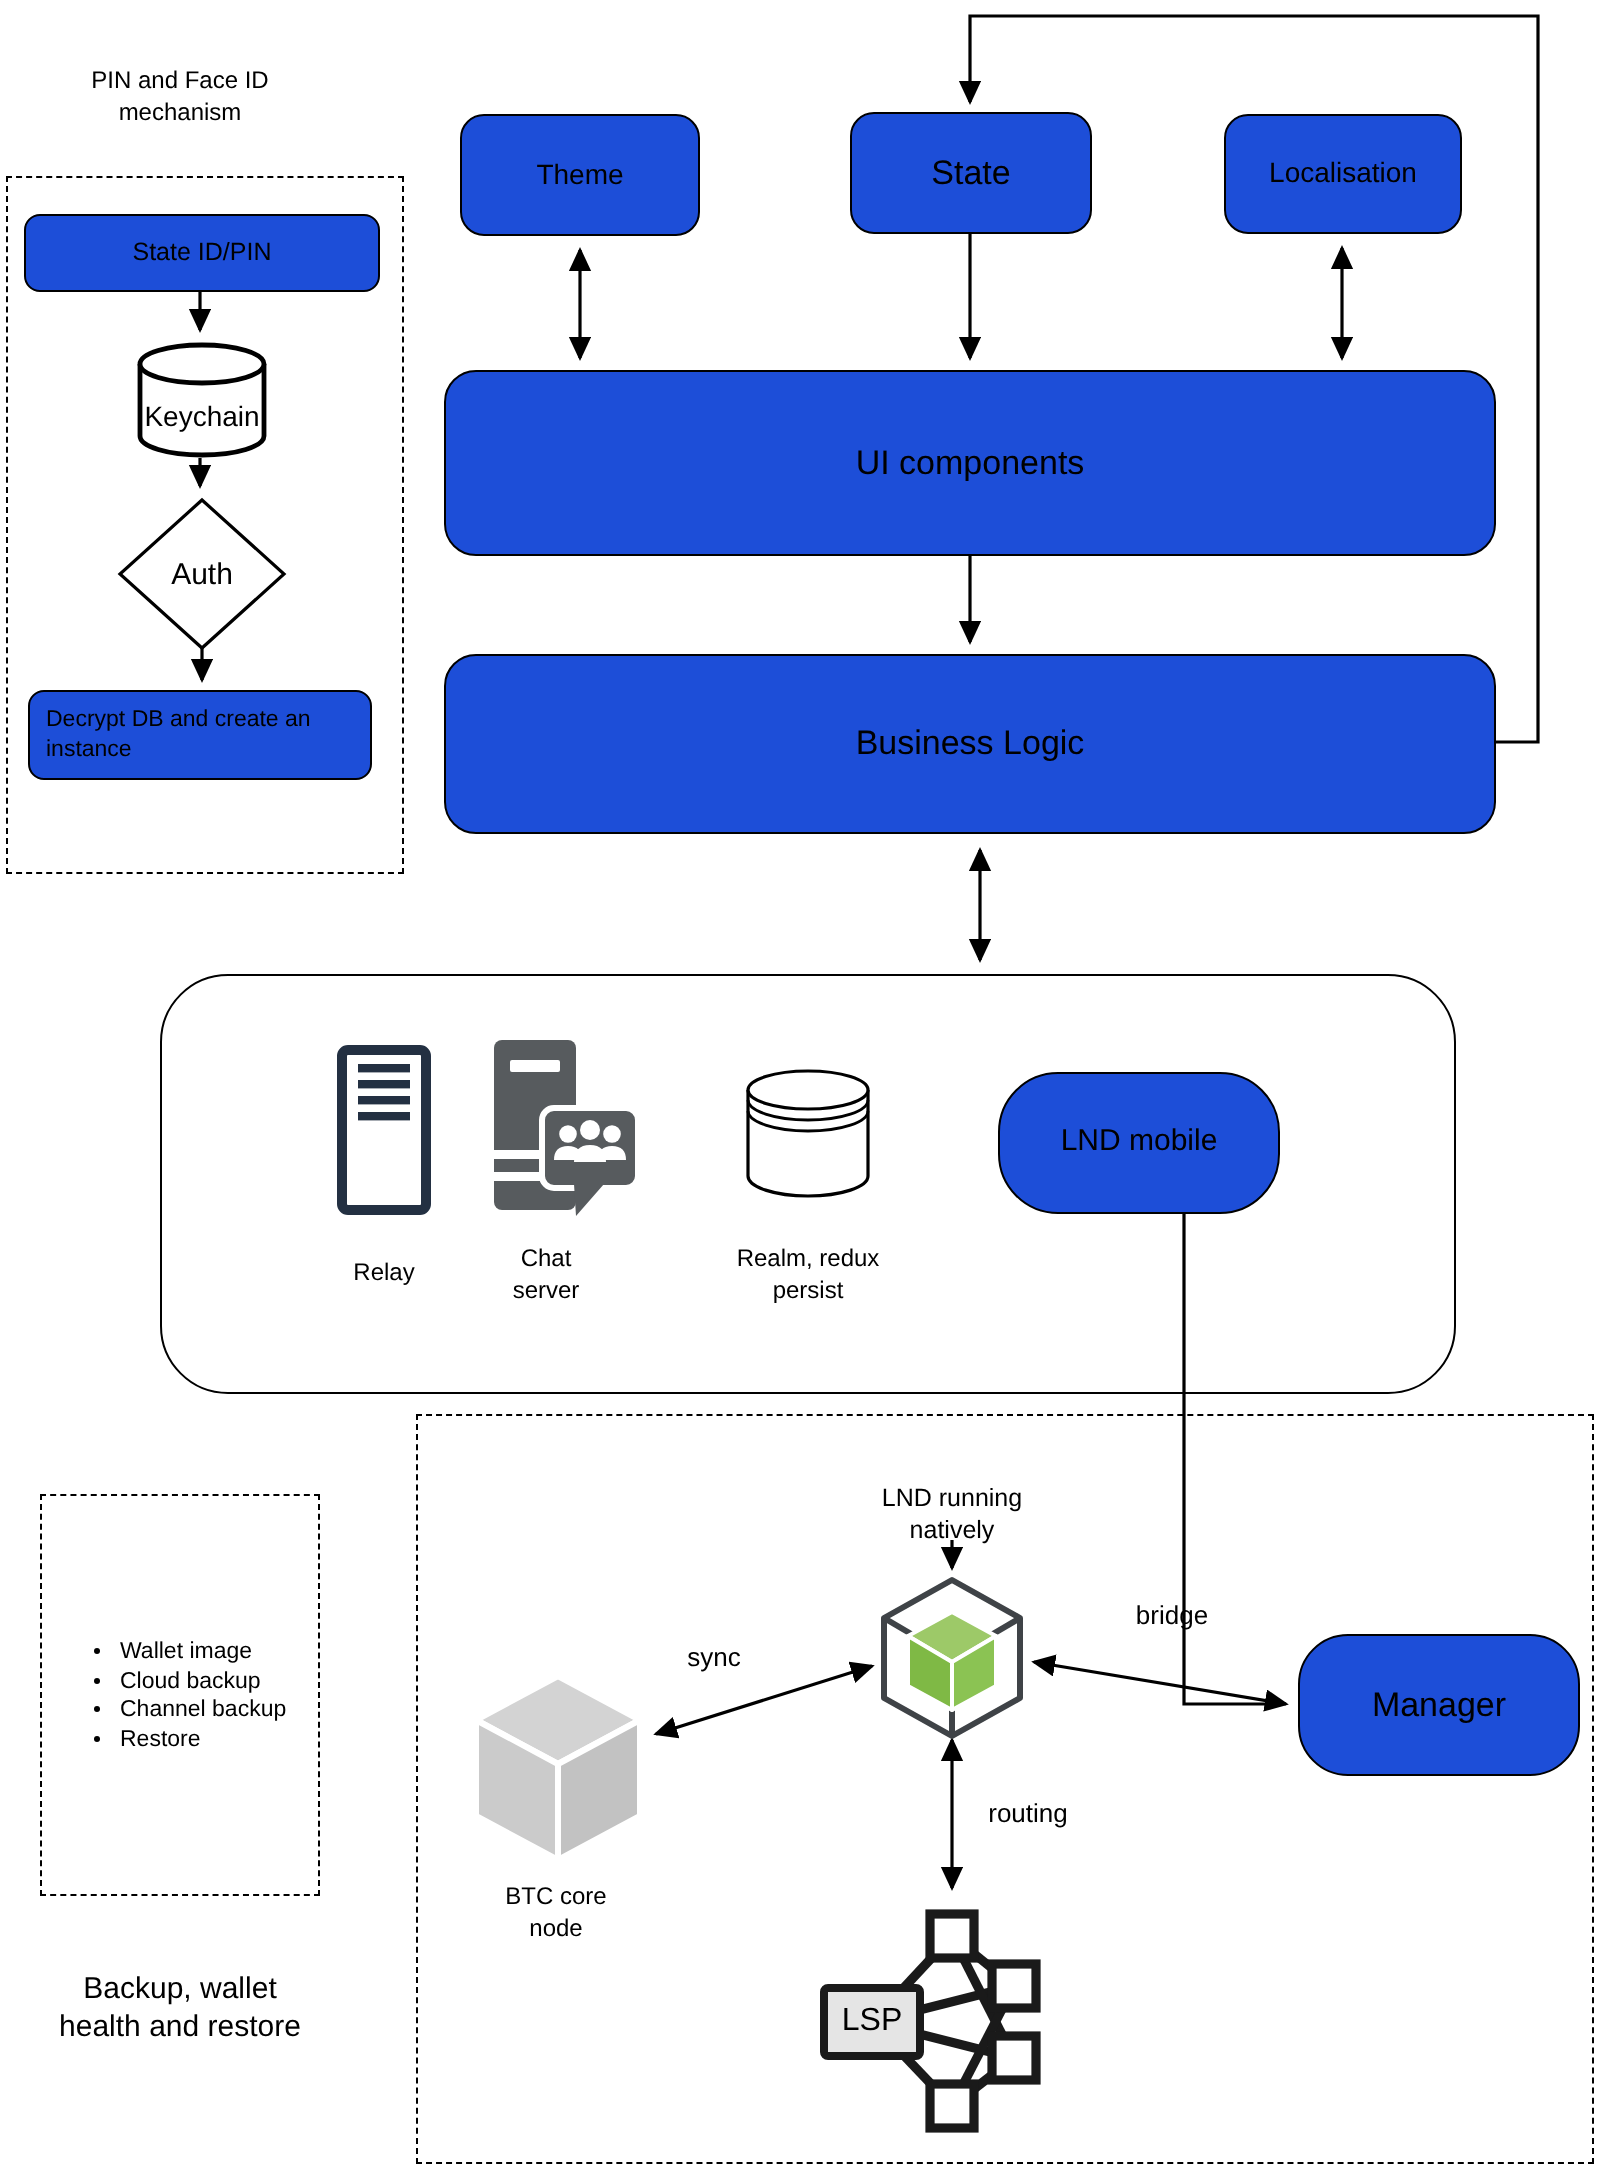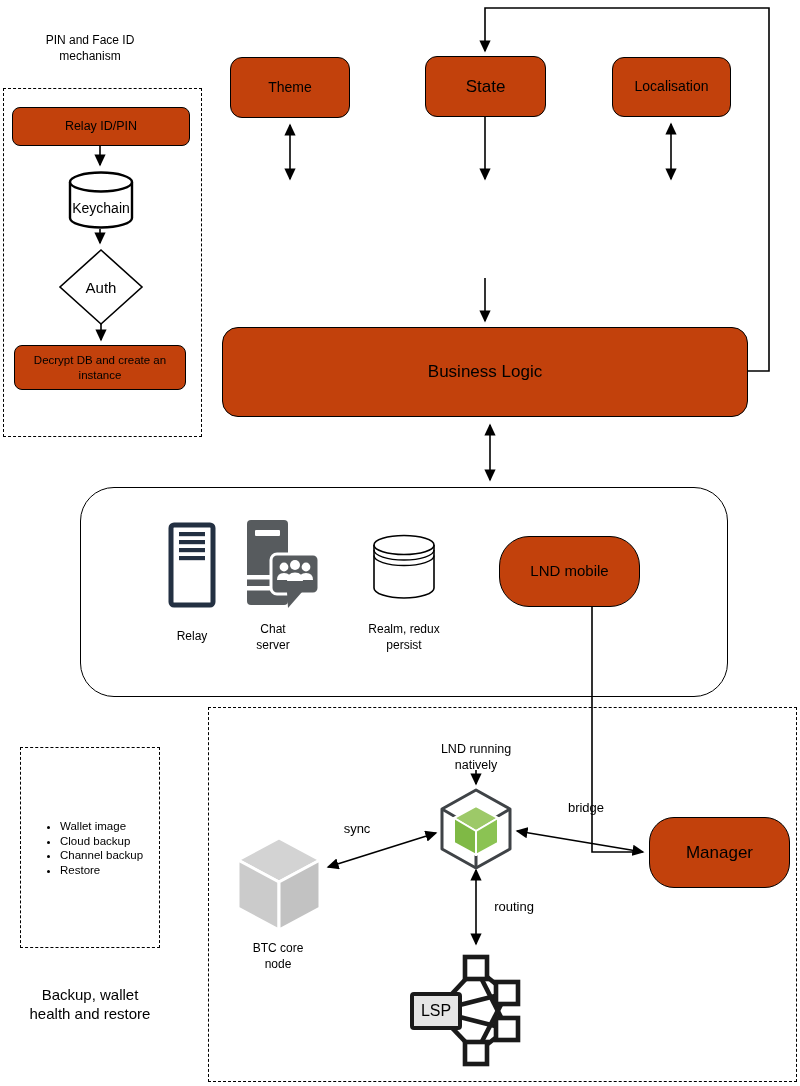--- a/index.html
+++ b/index.html
@@ -3,21 +3,21 @@
 <meta charset="utf-8">
 <style>
   * { margin:0; padding:0; box-sizing:border-box; }
   html,body { background:#ffffff; }
   body { font-family:"Liberation Sans","DejaVu Sans",sans-serif; color:#000; }
   .canvas { position:relative; width:800px; height:1086px; background:#fff; overflow:hidden; }
   .lbl { position:absolute; text-align:center; line-height:1.3; color:#000; }
 
   .node {
     position:absolute; display:flex; align-items:center; justify-content:center;
-    background:#c2410c; border:1.6px solid #000; text-align:center; line-height:1.25;
+    background:#1d4ed8; border:1.6px solid #000; text-align:left; line-height:1.25;
   }
   .rounded-sm { border-radius:8px; }
   .rounded-md { border-radius:12px; }
   .rounded-lg { border-radius:16px; }
   .dashed {
     position:absolute; border:1.4px dashed #000; background:transparent;
   }
   .container-big {
     position:absolute; background:#fff; border:1.6px solid #000; border-radius:34px;
   }
@@ -76,39 +76,40 @@
       <line x1="476" y1="870" x2="476" y2="944" marker-start="url(#ah)" marker-end="url(#ah)"></line>
 
       <line x1="100" y1="146" x2="100" y2="165" marker-end="url(#ah)"></line>
       <line x1="100" y1="229" x2="100" y2="243" marker-end="url(#ah)"></line>
       <line x1="101" y1="324" x2="101" y2="340" marker-end="url(#ah)"></line>
     </g>
   </svg>
 
   <div class="lbl" style="left:25px; top:33px; width:130px; font-size:12px;">PIN and Face ID mechanism</div>
 
-  <div class="node rounded-sm" style="left:12px; top:107px; width:178px; height:39px; font-size:12.5px;">Relay ID/PIN</div>
+  <div class="node rounded-sm" style="left:12px; top:107px; width:178px; height:39px; font-size:12.5px;">State ID/PIN</div>
 
   <svg class="icon" style="left:68px; top:171px;" width="66" height="58" viewBox="0 0 66 58">
     <path d="M2,11 V47 A31,9.5 0 0 0 64,47 V11" fill="#fff" stroke="#000" stroke-width="2.4"></path>
     <ellipse cx="33" cy="11" rx="31" ry="9.5" fill="#fff" stroke="#000" stroke-width="2.4"></ellipse>
   </svg>
   <div class="lbl" style="left:68px; top:199px; width:66px; font-size:14px;">Keychain</div>
 
   <svg class="icon" style="left:58px; top:248px;" width="86" height="78" viewBox="0 0 86 78">
     <polygon points="43,2 84,39 43,76 2,39" fill="#fff" stroke="#000" stroke-width="1.6"></polygon>
   </svg>
   <div class="lbl" style="left:58px; top:278px; width:86px; font-size:15px;">Auth</div>
 
   <div class="node rounded-sm" style="left:14px; top:345px; width:172px; height:45px; font-size:11.5px; padding:0 8px;">Decrypt DB and create an instance</div>
 
   <div class="node rounded-md" style="left:230px; top:57px; width:120px; height:61px; font-size:14px;">Theme</div>
   <div class="node rounded-md" style="left:612px; top:57px; width:119px; height:60px; font-size:14px;">Localisation</div>
   <div class="node rounded-md" style="left:425px; top:56px; width:121px; height:61px; font-size:17px;">State</div>
 
+  <div class="node rounded-lg" style="left:222px; top:185px; width:526px; height:93px; font-size:17px;">UI components</div>
 
   <div class="lbl" style="left:396px; top:290px; width:52px; font-size:16px;margin-top:36px;">actions</div>
 
   <div class="node rounded-lg" style="left:222px; top:327px; width:526px; height:90px; font-size:17px;">Business Logic</div>
 
   <svg class="icon" style="left:168px; top:522px;" width="48" height="86" viewBox="0 0 48 86">
     <rect x="3" y="3" width="42" height="80" rx="3" fill="#fff" stroke="#233042" stroke-width="5"></rect>
     <rect x="11" y="10" width="26" height="4.2" fill="#233042"></rect>
     <rect x="11" y="18" width="26" height="4.2" fill="#233042"></rect>
     <rect x="11" y="26" width="26" height="4.2" fill="#233042"></rect>

